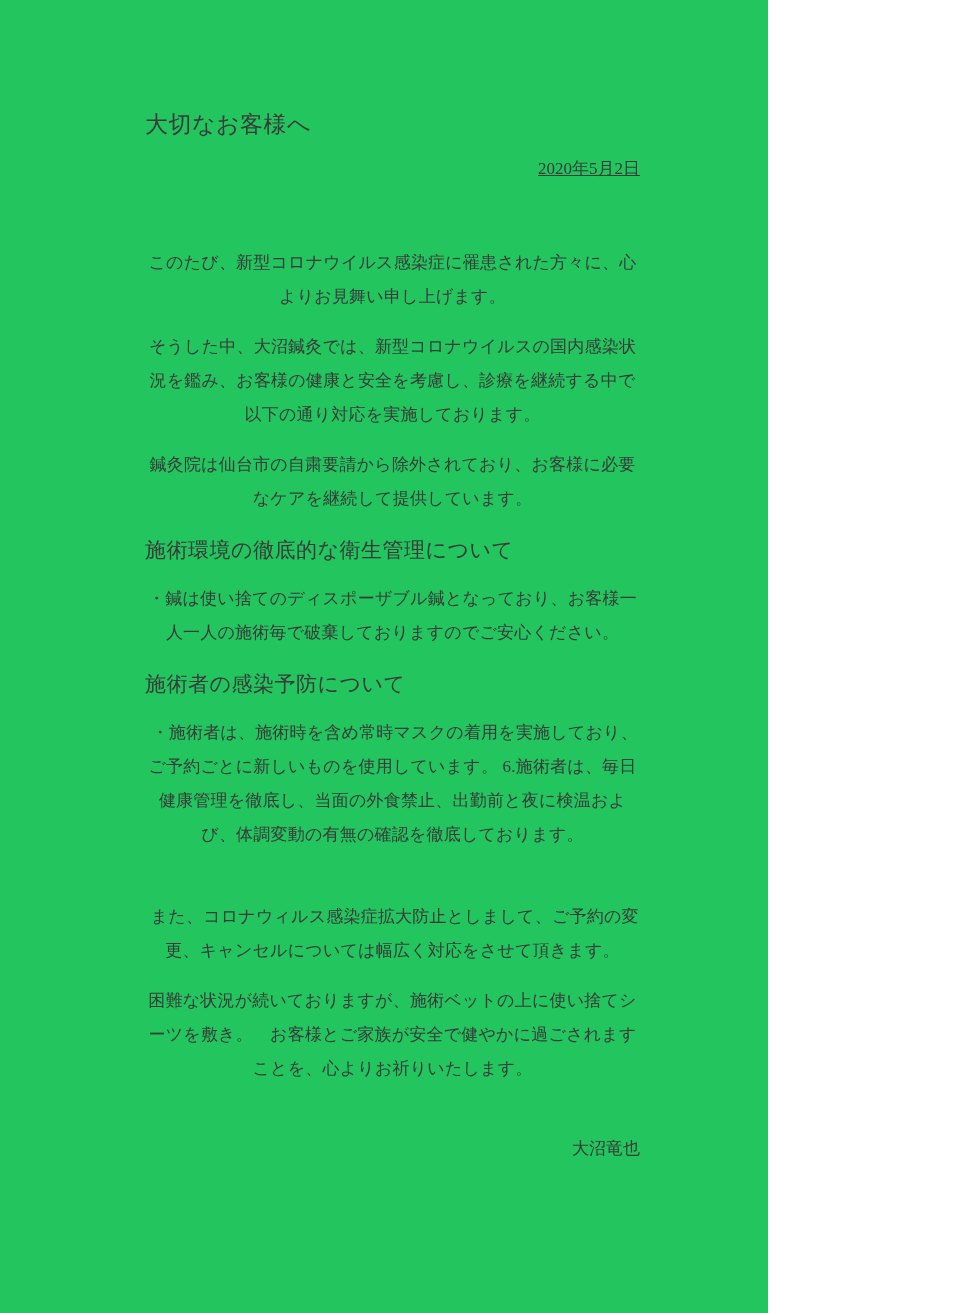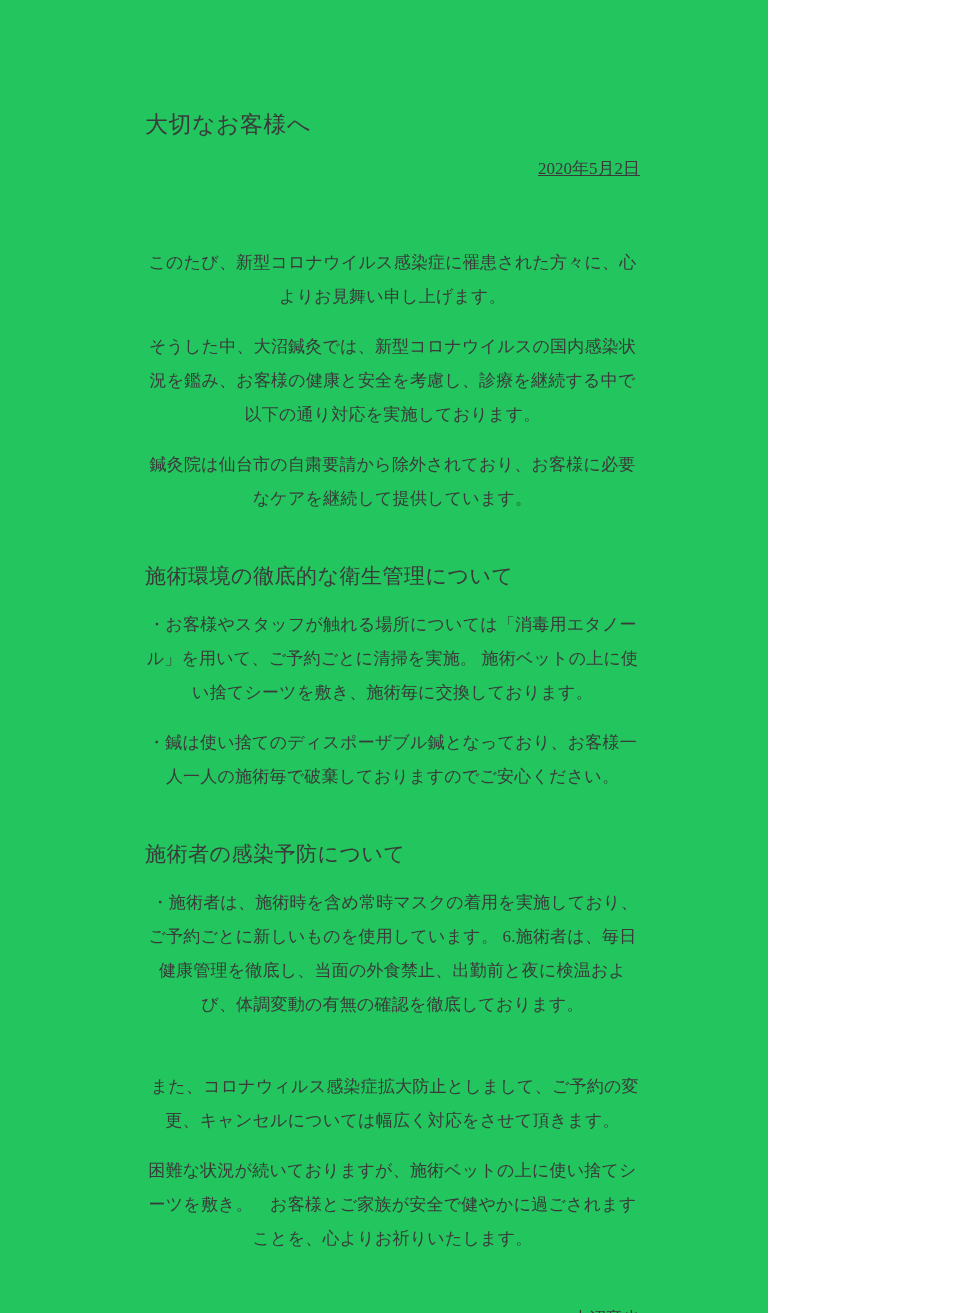--- a/index.html
+++ b/index.html
@@ -38,21 +38,21 @@
     line-height: 34px;
     margin: 16px 0 11px 0;
     white-space: pre-wrap;
     letter-spacing: 0.2px;
     text-align: center;
   }
   h2.section-heading {
     font-size: 21px;
     font-weight: normal;
     line-height: 28px;
-    margin: 46px 0 18px 0;
+    margin: 20px 0 18px 0;
     letter-spacing: 0.5px;
   }
   p.closing-first {
     margin-top: 48px;
   }
   .signature {
     font-size: 17px;
     line-height: 22px;
     text-align: right;
     margin-top: 52px;
@@ -69,21 +69,20 @@
     <div class="doc-date">2020年5月2日</div>
 
     <p class="body">このたび、新型コロナウイルス感染症に罹患された方々に、心よりお見舞い申し上げます。</p>
 
     <p class="body">そうした中、大沼鍼灸では、新型コロナウイルスの国内感染状況を鑑み、お客様の健康と安全を考慮し、診療を継続する中で以下の通り対応を実施しております。</p>
 
     <p class="body">鍼灸院は仙台市の自粛要請から除外されており、お客様に必要なケアを継続して提供しています。</p>
 
     <h2 class="section-heading">施術環境の徹底的な衛生管理について</h2>
 
-    <p class="body bullet">・お客様やスタッフが触れる場所については「消毒用エタノール」を用いて、ご予約ごとに清掃を実施。 施術ベットの上に使い捨てシーツを敷き、施術毎に交換しております。</p>
 
     <p class="body bullet">・鍼は使い捨てのディスポーザブル鍼となっており、お客様一人一人の施術毎で破棄しておりますのでご安心ください。</p>
 
 
     <h2 class="section-heading">施術者の感染予防について</h2>
 
 
     <p class="body bullet"> ・施術者は、施術時を含め常時マスクの着用を実施しており、ご予約ごとに新しいものを使用しています。 6.施術者は、毎日健康管理を徹底し、当面の外食禁止、出勤前と夜に検温および、体調変動の有無の確認を徹底しております。</p>
 
     <p class="body closing-first"> また、コロナウィルス感染症拡大防止としまして、ご予約の変更、キャンセルについては幅広く対応をさせて頂きます。</p>

